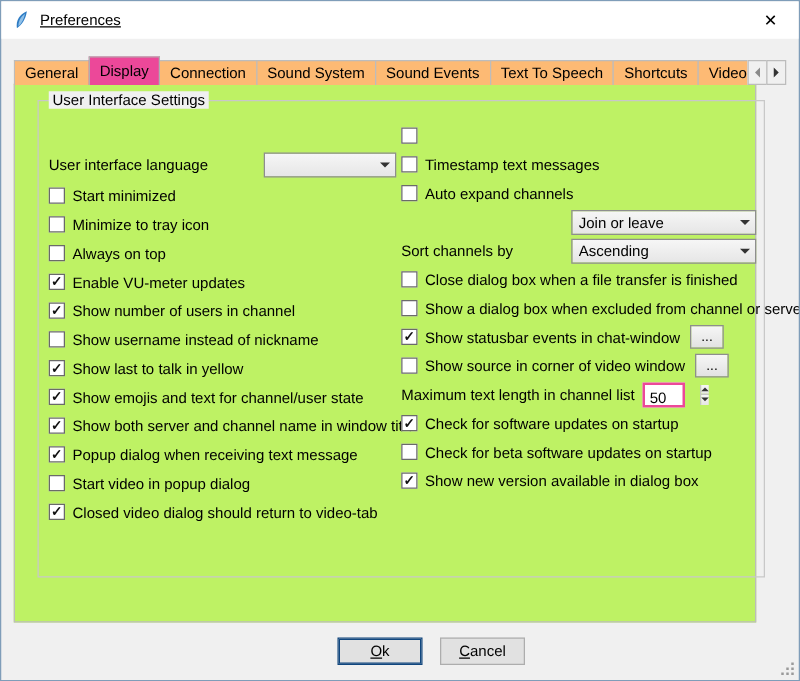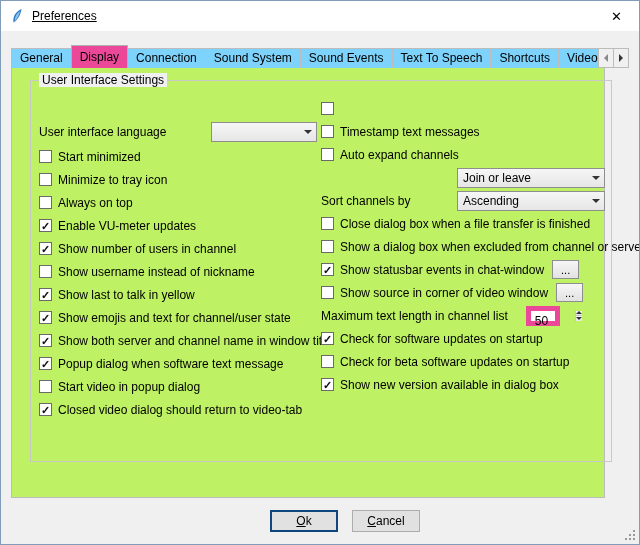--- a/index.html
+++ b/index.html
@@ -11,21 +11,21 @@
   .titlebar { height:30px; background:#fff; display:flex; align-items:center; padding-left:8px; }
   .app-icon { width:16px; height:16px; display:inline-flex; }
   .window-title { margin-left:7px;text-decoration:underline; }
   .close-button { margin-left:auto; width:45px; height:30px; display:flex; align-items:center;
                   justify-content:center; font-size:13px; color:#000; cursor:default; }
 
   
   .tabbar { position:absolute; left:10px; right:10px; top:44px; height:23px;
             display:flex; align-items:flex-end; z-index:3; }
   .tabs-strip { display:flex; overflow:hidden; flex:1; align-items:flex-end; }
-  .tab { flex:0 0 auto; height:20px; line-height:19px; padding:0 8px; background:#7dd3fc;
+  .tab { flex:0 0 auto; height:20px; line-height:19px; padding:0 8px; background:#fdba74;
          border:1px solid #bcbcbc; border-bottom:none; margin-right:-1px; white-space:nowrap; }
   .tab.active { height:23px; line-height:22px; background:#ec4899; border-color:#b0b0b0;
                 position:relative; z-index:4; }
   .tab-scrolls { display:flex; flex:0 0 auto; margin-left:1px; }
   .tab-scroll { width:16px; height:20px; border:1px solid #bcbcbc; background:#f0f0f0;
                 display:flex; align-items:center; justify-content:center; margin-left:-1px; }
   .arr-left  { width:0; height:0; border-top:4px solid transparent; border-bottom:4px solid transparent; border-right:4px solid #8a8a8a; }
   .arr-right { width:0; height:0; border-top:4px solid transparent; border-bottom:4px solid transparent; border-left:4px solid #333; }
 
   
@@ -51,21 +51,21 @@
   .combo-lang { width:106px; margin-left:auto; }
   .combo-right { width:148px; margin-left:auto; }
   .combo-value { flex:1; overflow:hidden; }
   .arrow-zone { width:17px; height:100%; display:flex; align-items:center; justify-content:center; }
   .arr-down { width:0; height:0; border-left:4px solid transparent; border-right:4px solid transparent; border-top:4px solid #333; }
 
   .dots { width:27px; height:19px; margin-left:8px; border:1px solid #8e8e8e;
           background:linear-gradient(180deg,#f6f6f6,#e2e2e2); font-size:11px; line-height:12px;
           text-align:center; padding:0; }
 
-  .spin { width:34px; height:20px; margin-left:18px; border:5px solid #ec4899; background:#fff; display:flex;gap:26px; }
+  .spin { width:34px; height:20px; margin-left:6px; border:2px solid #ec4899; background:#fff; display:flex;gap:26px; }
   .spin-value { flex:1; padding:3px 1px 0 4px; }
   .spin-btns { width:14px; display:flex; flex-direction:column; border-left:1px solid #c6c6c6; }
   .spin-btn { flex:1; display:flex; align-items:center; justify-content:center;
               background:linear-gradient(180deg,#f6f6f6,#e6e6e6); }
   .spin-btn + .spin-btn { border-top:1px solid #c6c6c6; }
   .arr-up-s   { width:0; height:0; border-left:3px solid transparent; border-right:3px solid transparent; border-bottom:3px solid #333; }
   .arr-down-s { width:0; height:0; border-left:3px solid transparent; border-right:3px solid transparent; border-top:3px solid #333; }
 
   
   .footer { position:absolute; left:0; right:0; bottom:12px; display:flex;
@@ -165,21 +165,21 @@
           <div class="row">
             <span class="cb">✓</span>
             <span class="lbl">Show emojis and text for channel/user state</span>
           </div>
           <div class="row">
             <span class="cb">✓</span>
             <span class="lbl">Show both server and channel name in window title</span>
           </div>
           <div class="row">
             <span class="cb">✓</span>
-            <span class="lbl">Popup dialog when software text message</span>
+            <span class="lbl">Popup dialog when receiving text message</span>
           </div>
           <div class="row">
             <span class="cb"></span>
             <span class="lbl">Start video in popup dialog</span>
           </div>
           <div class="row">
             <span class="cb">✓</span>
             <span class="lbl">Closed video dialog should return to video-tab</span>
           </div>
         </div>

